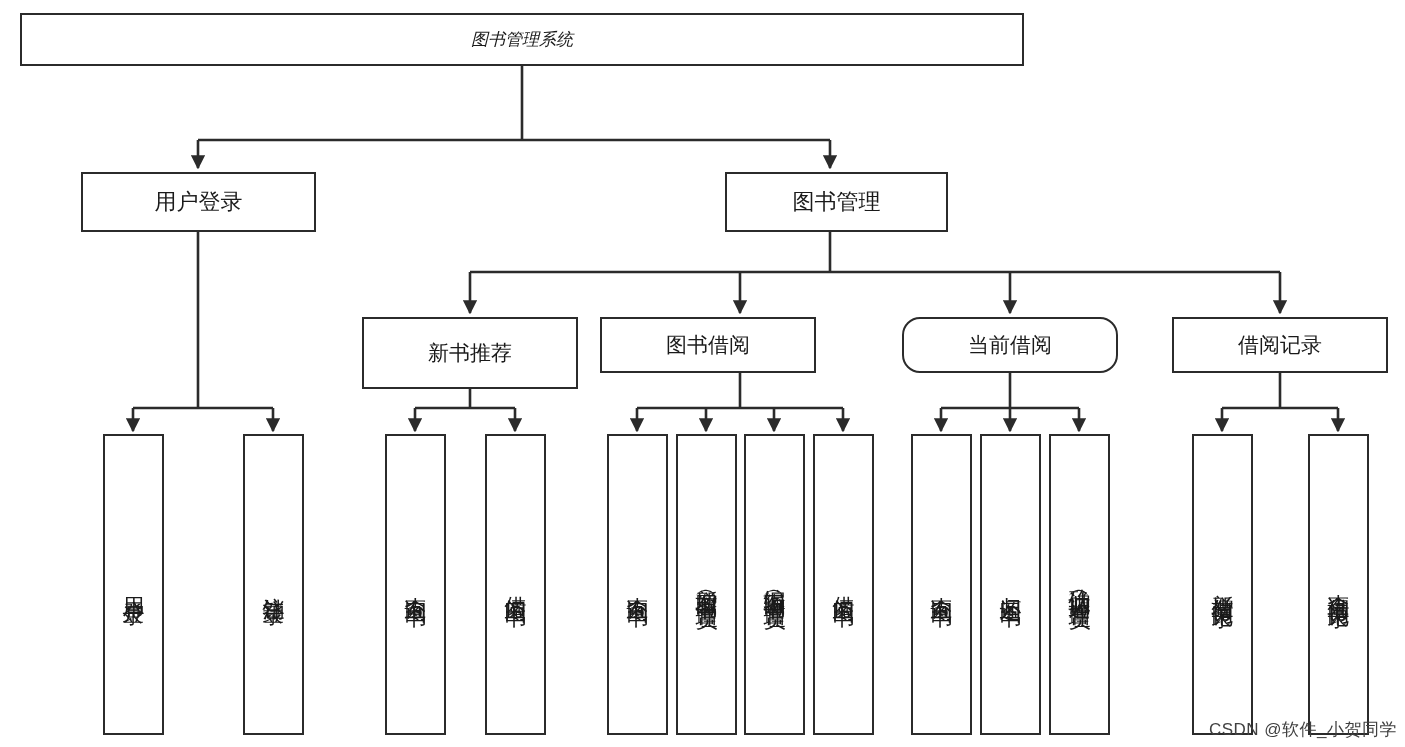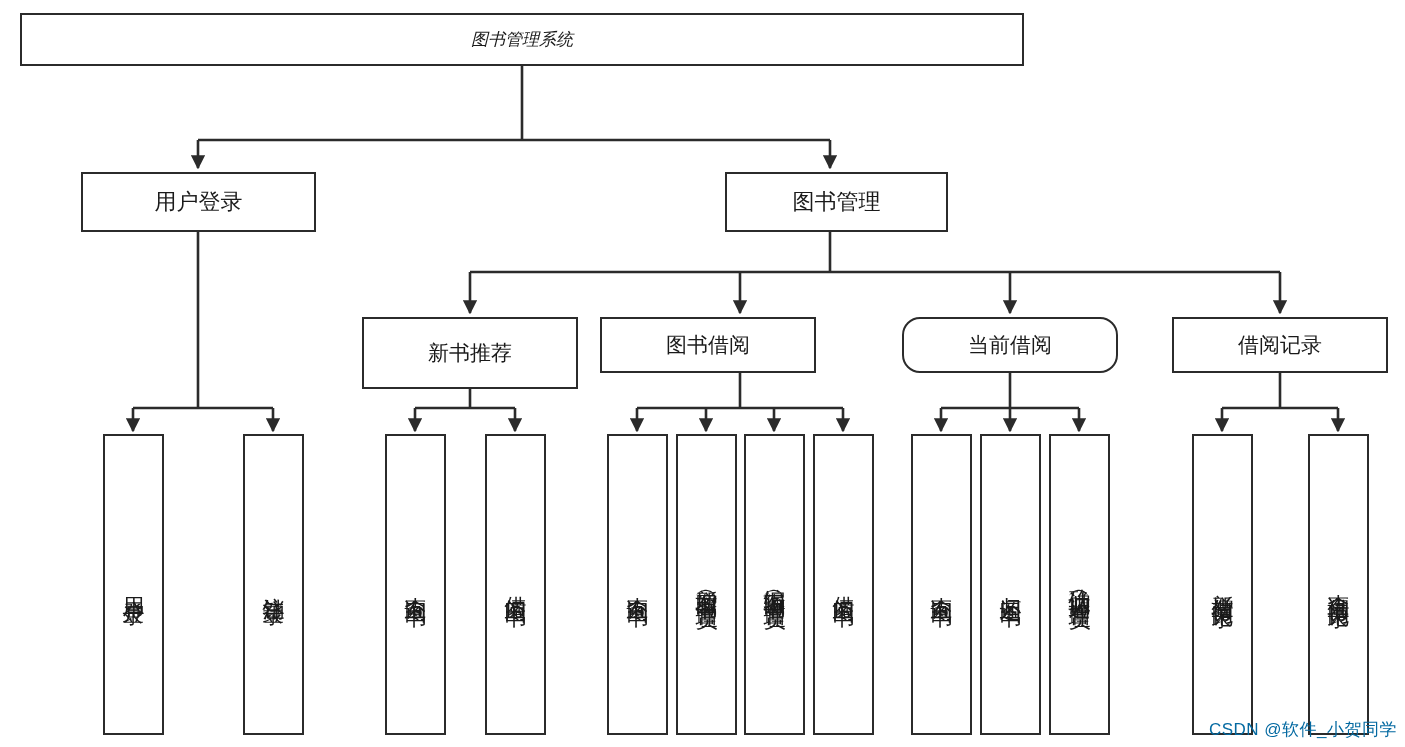--- a/index.html
+++ b/index.html
@@ -60,21 +60,21 @@
     font-size: 22px;
     letter-spacing: 3px;
     line-height: 1;
     white-space: nowrap;
   }
   #watermark {
     position: absolute;
     right: 8px;
     bottom: 6px;
     font-size: 17px;
-    color: #0369a1;
+    color: #404040;
     letter-spacing: 0.5px;
     white-space: nowrap;
   }
 </style>
 </head>
 <body>
 
 <div id="canvas">
 
   <svg id="edges" viewBox="0 0 1405 747" xmlns="http://www.w3.org/2000/svg">

